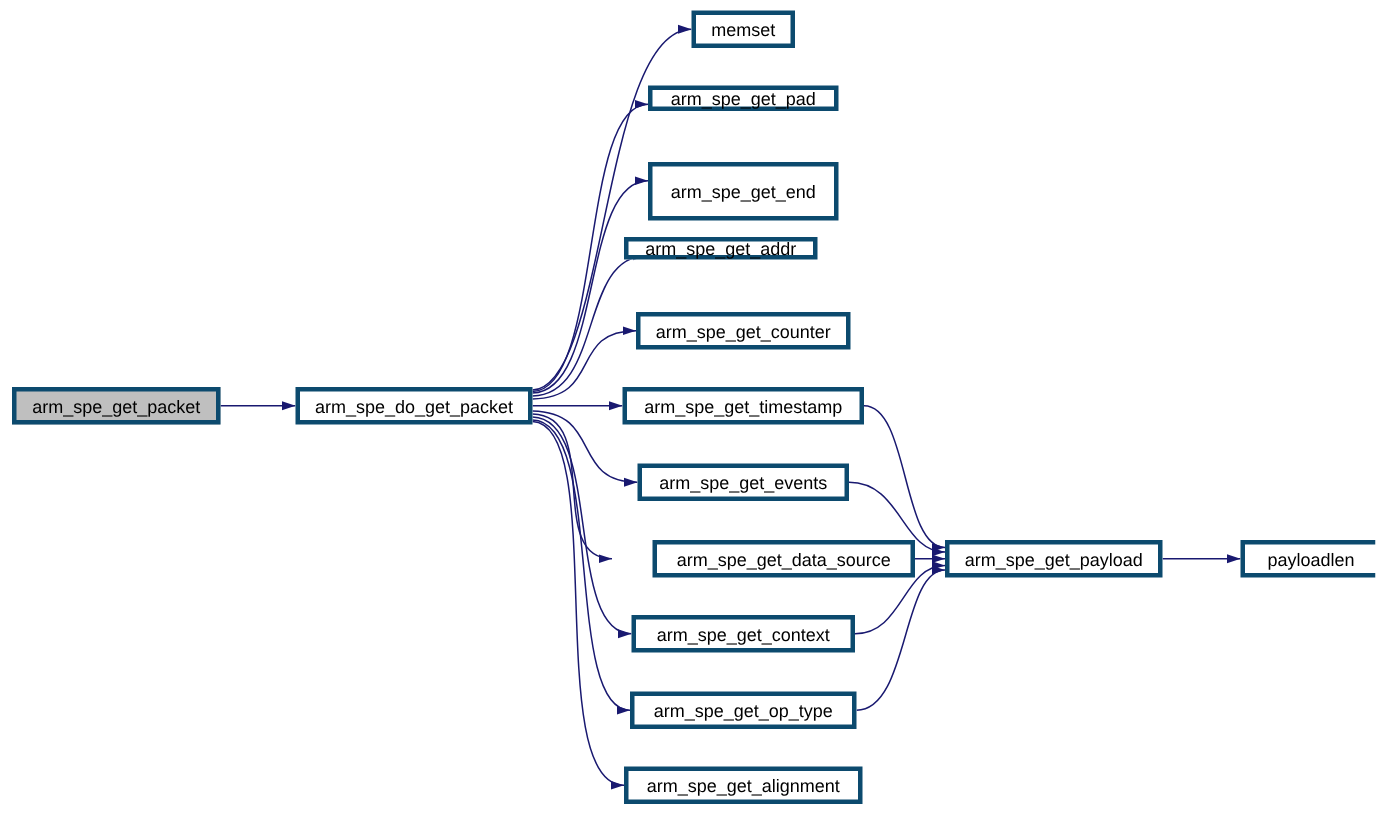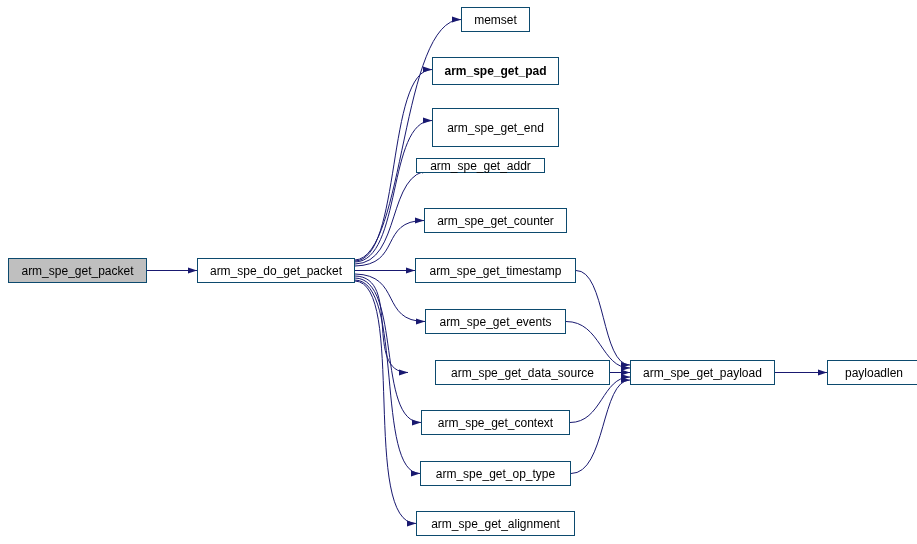--- a/index.html
+++ b/index.html
@@ -21,21 +21,21 @@
     width: 917px;
     height: 544px;
   }
   .node {
     position: absolute;
     box-sizing: border-box;
     display: flex;
     align-items: center;
     justify-content: center;
     background: #ffffff;
-    border: 1px solid #0c4a6e;
+    border: 3px solid #0c4a6e;
     font-size: 12px;
     color: #000000;
     white-space: nowrap;
     cursor: pointer;
   }
   .node.highlight {
     background: #bfbfbf;
   }
 </style>
 </head>
@@ -67,21 +67,21 @@
       <path d="M583,372.5 L630,372.5" marker-end="url(#arrow)"></path>
       <path d="M570,422.5 C602,422.5 602,377 630,377" marker-end="url(#arrow)"></path>
       <path d="M571,473.5 C606,473.5 601,380 630,380" marker-end="url(#arrow)"></path>
       <path d="M775,372.5 L827,372.5" marker-end="url(#arrow)"></path>
     </g>
   </svg>
 
   <div class="node highlight" style="left:8px;   top:258px; width:139px; height:25px;text-align:right;">arm_spe_get_packet</div>
   <div class="node" style="left:197px; top:258px; width:158px; height:25px;">arm_spe_do_get_packet</div>
   <div class="node" style="left:461px; top:7px;   width:69px;  height:25px;">memset</div>
-  <div class="node" style="left:432px; top:57px;  width:127px; height:28px;font-weight:bold;">arm_spe_get_pad</div>
+  <div class="node" style="left:432px; top:57px;  width:127px; height:17px;">arm_spe_get_pad</div>
   <div class="node" style="left:432px; top:108px; width:127px; height:39px;">arm_spe_get_end</div>
   <div class="node" style="left:416px; top:158px; width:129px; height:15px;">arm_spe_get_addr</div>
   <div class="node" style="left:424px; top:208px; width:143px; height:25px;">arm_spe_get_counter</div>
   <div class="node" style="left:415px; top:258px; width:161px; height:25px;">arm_spe_get_timestamp</div>
   <div class="node" style="left:425px; top:309px; width:141px; height:25px;">arm_spe_get_events</div>
   <div class="node" style="left:408px; top:360px; width:175px; height:25px;margin-left:27px;">arm_spe_get_data_source</div>
   <div class="node" style="left:421px; top:410px; width:149px; height:25px;">arm_spe_get_context</div>
   <div class="node" style="left:420px; top:461px; width:151px; height:25px;">arm_spe_get_op_type</div>
   <div class="node" style="left:416px; top:511px; width:159px; height:25px;">arm_spe_get_alignment</div>
   <div class="node" style="left:630px; top:360px; width:145px; height:25px;">arm_spe_get_payload</div>

